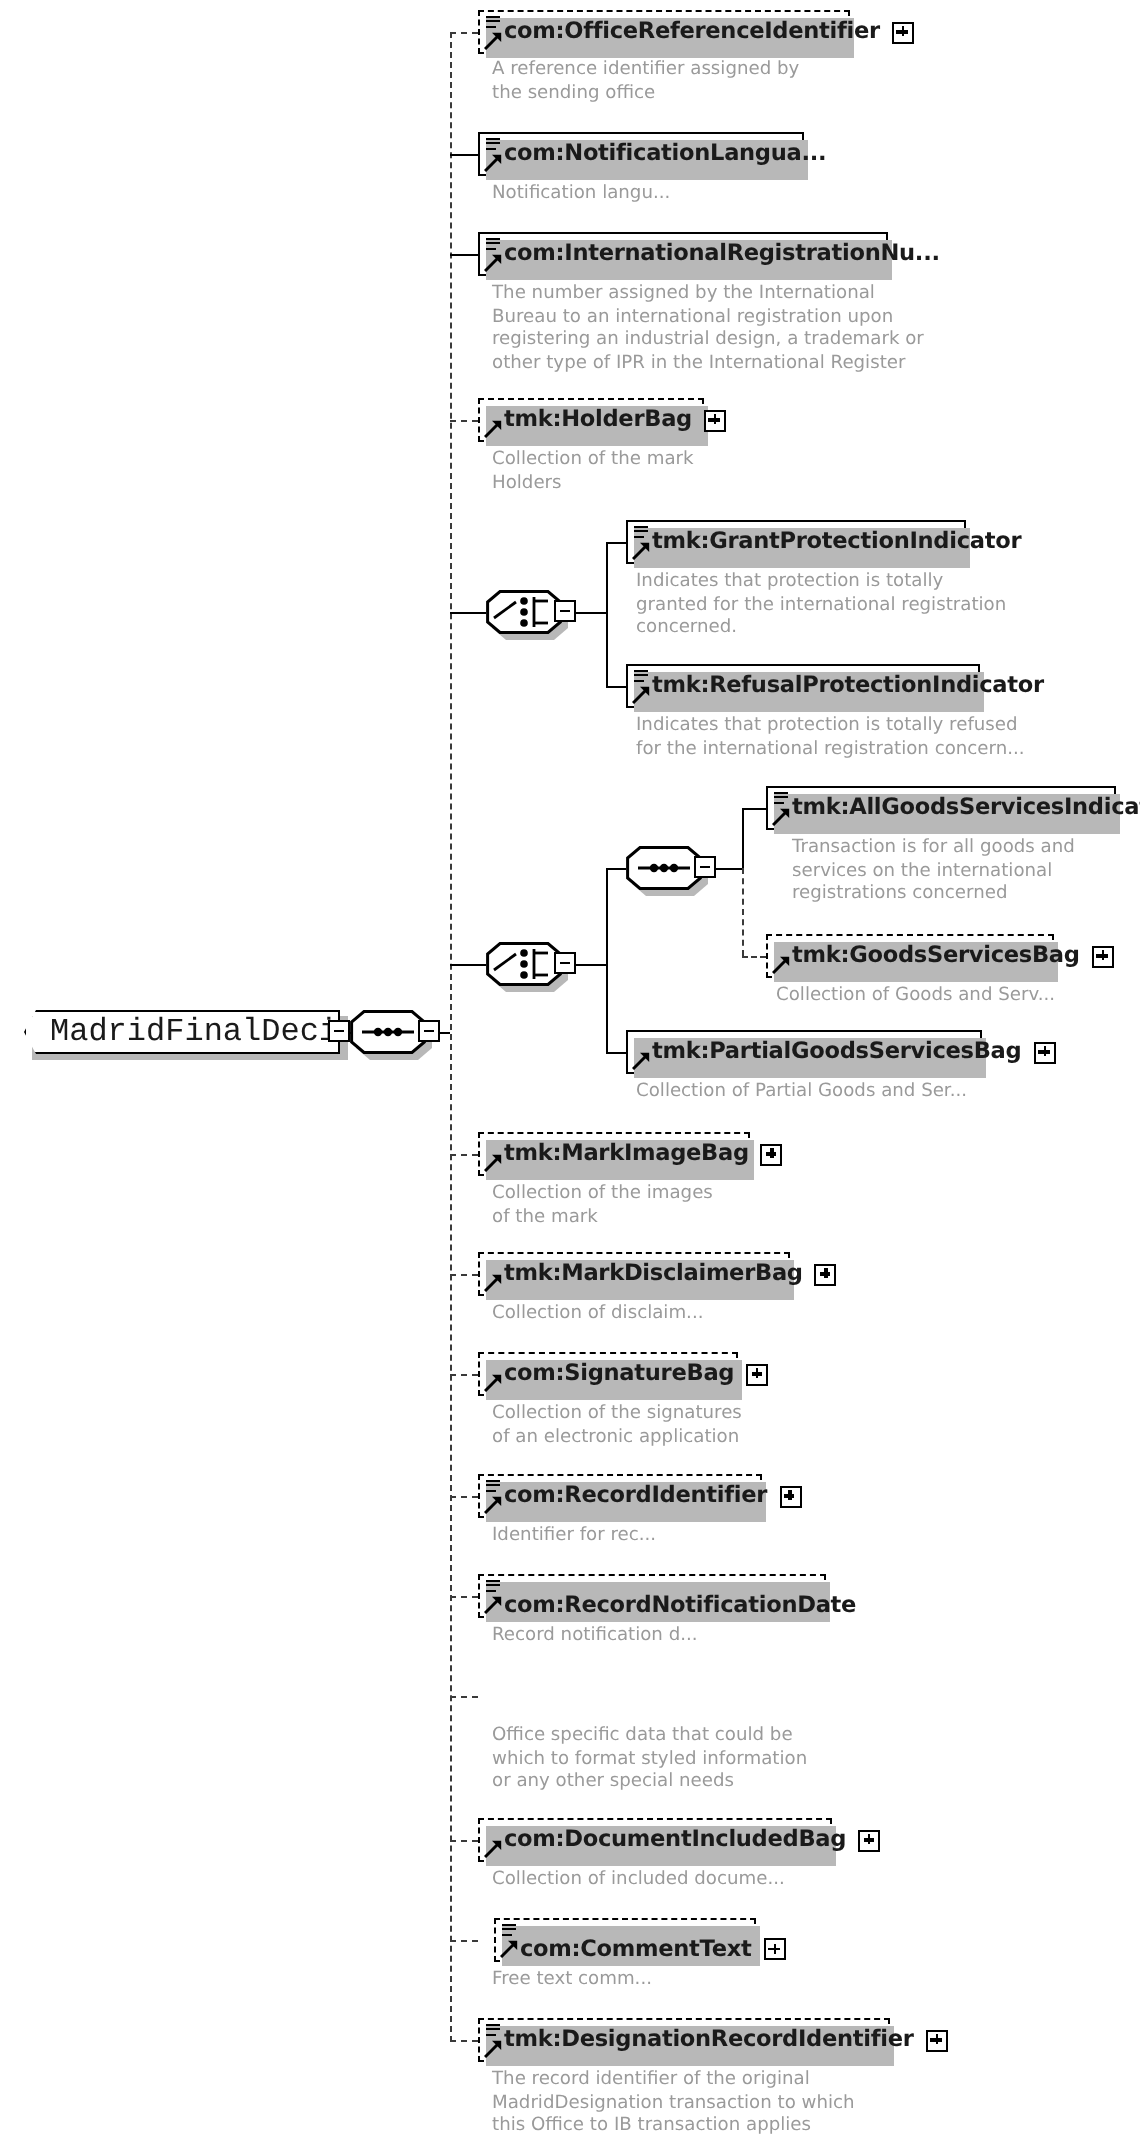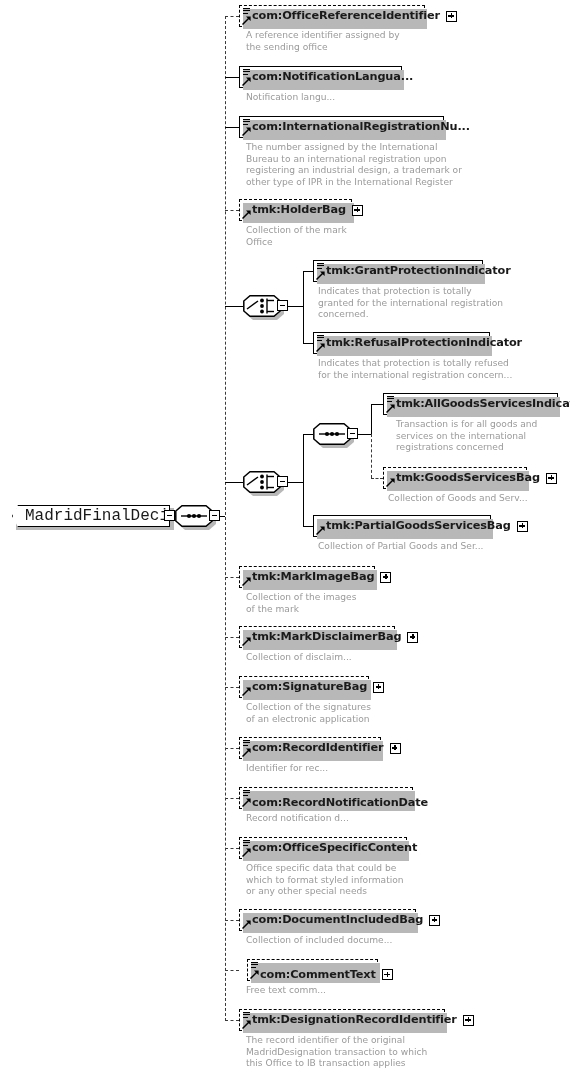--- a/index.html
+++ b/index.html
@@ -358,21 +358,21 @@
     <span class="arrowmark">
         <svg width="9" height="9" viewBox="0 0 9 9">
           <line x1="0.5" y1="8.5" x2="7.5" y2="1.5" stroke="#000" stroke-width="1.5"></line>
           <polygon points="8.6,0.4 8.6,5.0 4.0,0.4" fill="#000"></polygon>
         </svg>
       </span>
     <span class="lbl">tmk:HolderBag</span>
     <span class="expander plus inline"></span>
   </div>
   <div class="doc" style="left:246px; top:225px;">Collection of the mark
-Office</div>
+Holders</div>
 
   <div class="node solid" style="left:313px; top:260px; width:170px;">
     <span class="shadow"></span>
     <span class="attrmark">
         <i></i>
         <i></i>
         <i></i>
       </span>
     <span class="arrowmark">
         <svg width="9" height="9" viewBox="0 0 9 9">
@@ -518,35 +518,20 @@
     <span class="arrowmark">
         <svg width="9" height="9" viewBox="0 0 9 9">
           <line x1="0.5" y1="8.5" x2="7.5" y2="1.5" stroke="#000" stroke-width="1.5"></line>
           <polygon points="8.6,0.4 8.6,5.0 4.0,0.4" fill="#000"></polygon>
         </svg>
       </span>
     <span class="lbl">com:RecordNotificationDate</span>
   </div>
   <div class="doc" style="left:246px; top:813px;">Record notification d...</div>
 
-  <div class="node dashed" style="left:239px; top:837px; width:168px;">
-    <span class="shadow"></span>
-    <span class="attrmark">
-        <i></i>
-        <i></i>
-        <i></i>
-      </span>
-    <span class="arrowmark">
-        <svg width="9" height="9" viewBox="0 0 9 9">
-          <line x1="0.5" y1="8.5" x2="7.5" y2="1.5" stroke="#000" stroke-width="1.5"></line>
-          <polygon points="8.6,0.4 8.6,5.0 4.0,0.4" fill="#000"></polygon>
-        </svg>
-      </span>
-    <span class="lbl">com:OfficeSpecificContent</span>
-  </div>
   <div class="doc" style="left:246px; top:863px;">Office specific data that could be
 which to format styled information
 or any other special needs</div>
 
   <div class="node dashed" style="left:239px; top:909px; width:177px;">
     <span class="shadow"></span>
     <span class="arrowmark">
         <svg width="9" height="9" viewBox="0 0 9 9">
           <line x1="0.5" y1="8.5" x2="7.5" y2="1.5" stroke="#000" stroke-width="1.5"></line>
           <polygon points="8.6,0.4 8.6,5.0 4.0,0.4" fill="#000"></polygon>

